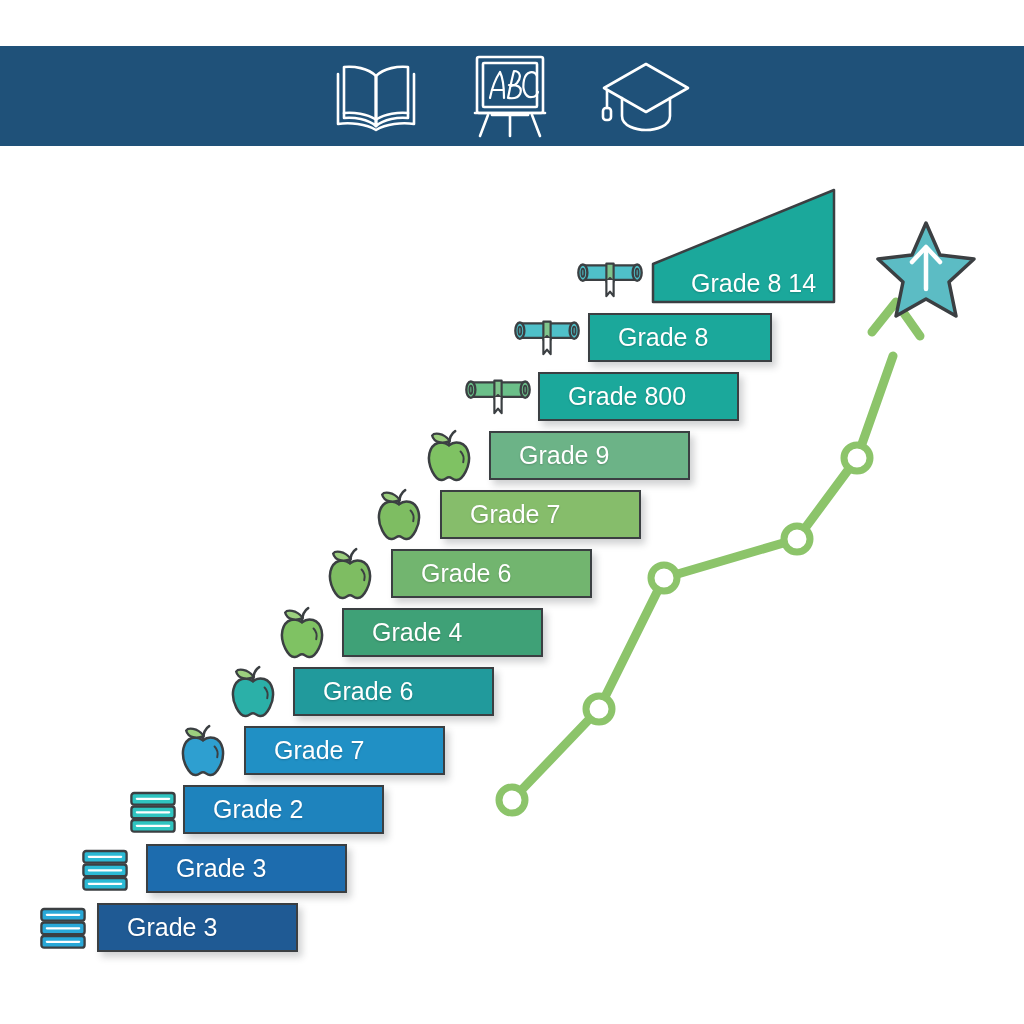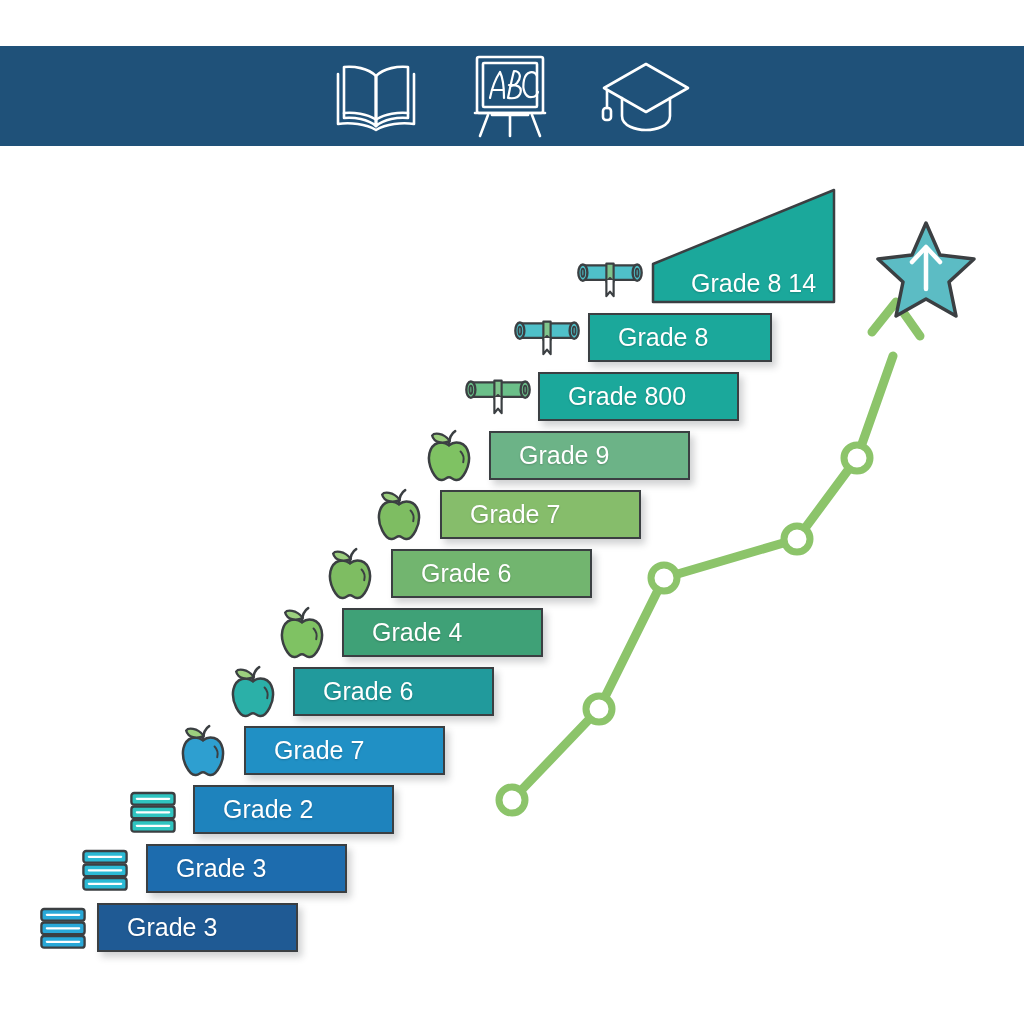--- a/index.html
+++ b/index.html
@@ -206,21 +206,21 @@
             </g>
             <g>
               <rect x="6" y="25" width="48" height="13" rx="3" fill="#2fc4c0" stroke="#3b3f42" stroke-width="2.6"></rect>
               <path d="M12 31.5 L48 31.5" stroke="#ffffff" stroke-width="2.4" stroke-linecap="round"></path>
             </g>
             <g>
               <rect x="6" y="40" width="48" height="13" rx="3" fill="#2fc4c0" stroke="#3b3f42" stroke-width="2.6"></rect>
               <path d="M12 46.5 L48 46.5" stroke="#ffffff" stroke-width="2.4" stroke-linecap="round"></path>
             </g>
           </svg></div>
-        <div class="bar" style="left: 193px; top: 639px; width: 201px; height: 49px; background: rgb(30, 131, 189);">
+        <div class="bar" style="left: 183px; top: 639px; width: 201px; height: 49px; background: rgb(30, 131, 189);">
           <span class="bar-label" style="margin-left: 28px;">Grade 2</span>
         </div>
         <div class="row-icon" style="left: 179px; top: 577px;"><svg width="48" height="56" viewBox="0 0 54 62" fill="none">
             <path d="M27 19 C20 13, 8 15, 5 28 C2 42, 12 59, 19 58 C23 57.5, 24 55, 27 55 C30 55, 31 57.5, 35 58 C42 59, 52 42, 49 28 C46 15, 34 13, 27 19 Z" fill="#2e9fd0" stroke="#3b3f42" stroke-width="2.8" stroke-linejoin="round"></path>
             <path d="M27 19 C27 12, 29 6, 34 3" stroke="#3b3f42" stroke-width="2.8" stroke-linecap="round" fill="none"></path>
             <path d="M28 14 C20 4, 10 5, 8 8 C10 16, 20 18, 28 14 Z" fill="#9ccf7e" stroke="#3b3f42" stroke-width="2.6" stroke-linejoin="round"></path>
             <path d="M40 26 C43 29, 44 34, 43 38" stroke="#3b3f42" stroke-width="2.2" stroke-linecap="round" fill="none"></path>
           </svg></div>
         <div class="bar" style="left: 244px; top: 580px; width: 201px; height: 49px; background: rgb(32, 144, 197);">
           <span class="bar-label" style="margin-left: 28px;">Grade 7</span>

